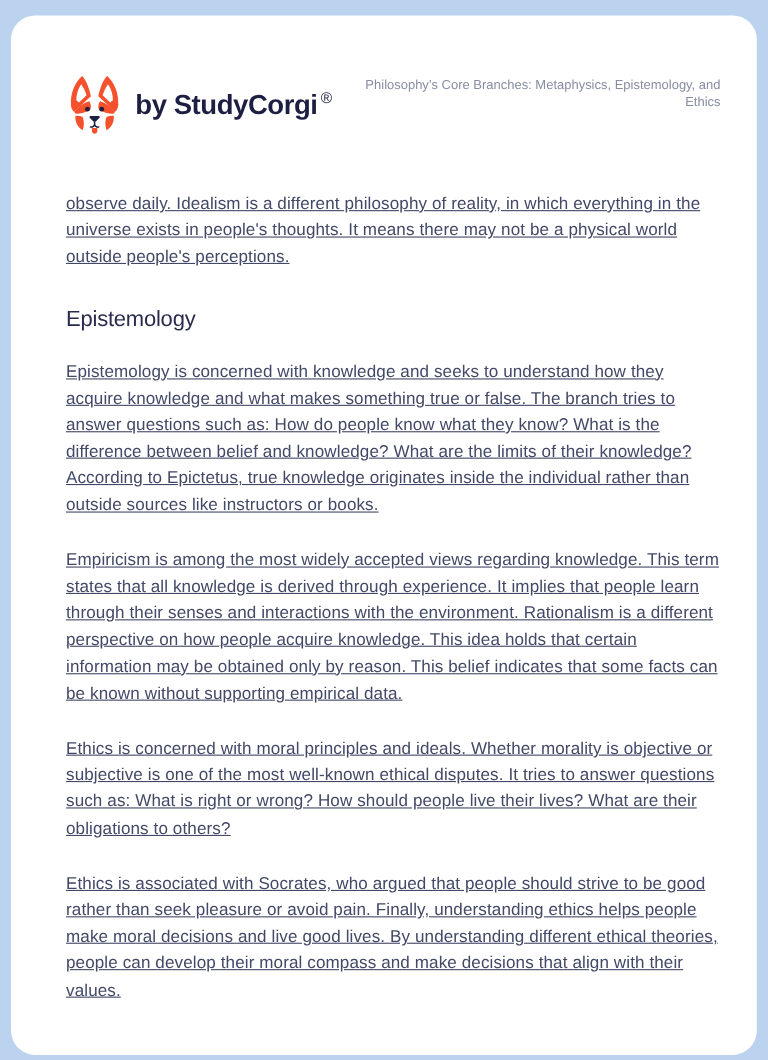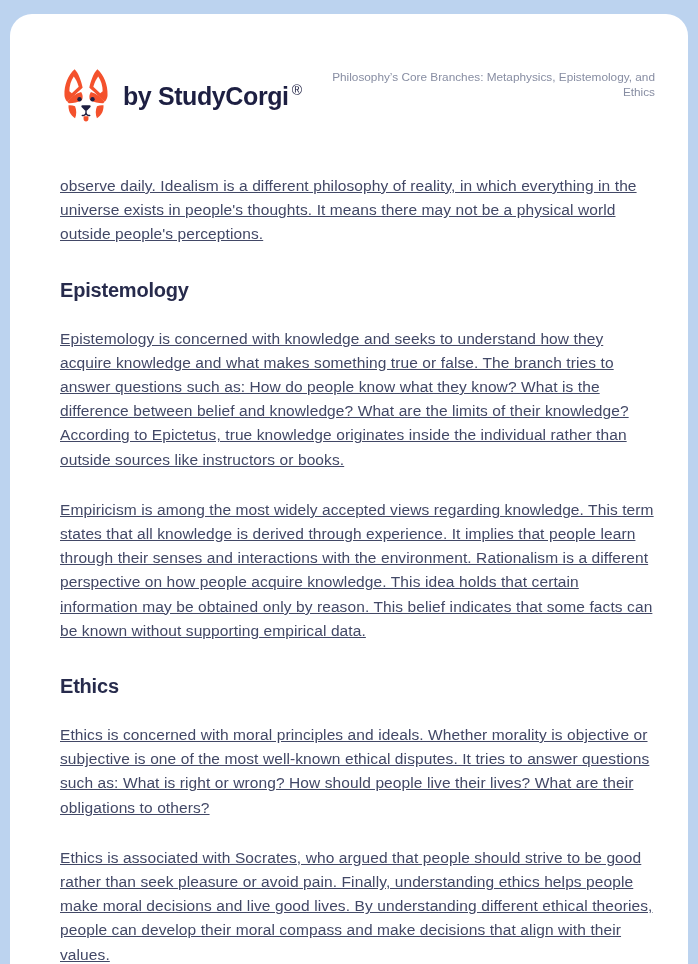--- a/index.html
+++ b/index.html
@@ -68,21 +68,21 @@
   .article p {
     font-size: 15.5px;
     line-height: 24.2px;
     color: #424866;
     margin-bottom: 26px;
     letter-spacing: 0.1px;
     text-decoration: underline;
   }
   .article h2 {
     font-size: 20px;
-    font-weight: 700;
+    font-weight: 400;
     color: #272b4c;
     margin: 32px 0 25px 0;
     letter-spacing: -0.2px;
   }
   .article p:last-child { margin-bottom: 0; }
 </style>
 </head>
 <body>
 
 <div class="page-card">
@@ -127,20 +127,19 @@
 
   <div class="article">
     <p>observe daily. Idealism is a different philosophy of reality, in which everything in the universe exists in people's thoughts. It means there may not be a physical world outside people's perceptions.</p>
 
     <h2>Epistemology</h2>
 
     <p>Epistemology is concerned with knowledge and seeks to understand how they acquire knowledge and what makes something true or false. The branch tries to answer questions such as: How do people know what they know? What is the difference between belief and knowledge? What are the limits of their knowledge? According to Epictetus, true knowledge originates inside the individual rather than outside sources like instructors or books.</p>
 
     <p>Empiricism is among the most widely accepted views regarding knowledge. This term states that all knowledge is derived through experience. It implies that people learn through their senses and interactions with the environment. Rationalism is a different perspective on how people acquire knowledge. This idea holds that certain information may be obtained only by reason. This belief indicates that some facts can be known without supporting empirical data.</p>
 
-    <h2>Ethics</h2>
 
     <p>Ethics is concerned with moral principles and ideals. Whether morality is objective or subjective is one of the most well-known ethical disputes. It tries to answer questions such as: What is right or wrong? How should people live their lives? What are their obligations to others?</p>
 
     <p>Ethics is associated with Socrates, who argued that people should strive to be good rather than seek pleasure or avoid pain. Finally, understanding ethics helps people make moral decisions and live good lives. By understanding different ethical theories, people can develop their moral compass and make decisions that align with their values.</p>
   </div>
 
 </div>
 
 </body></html>

